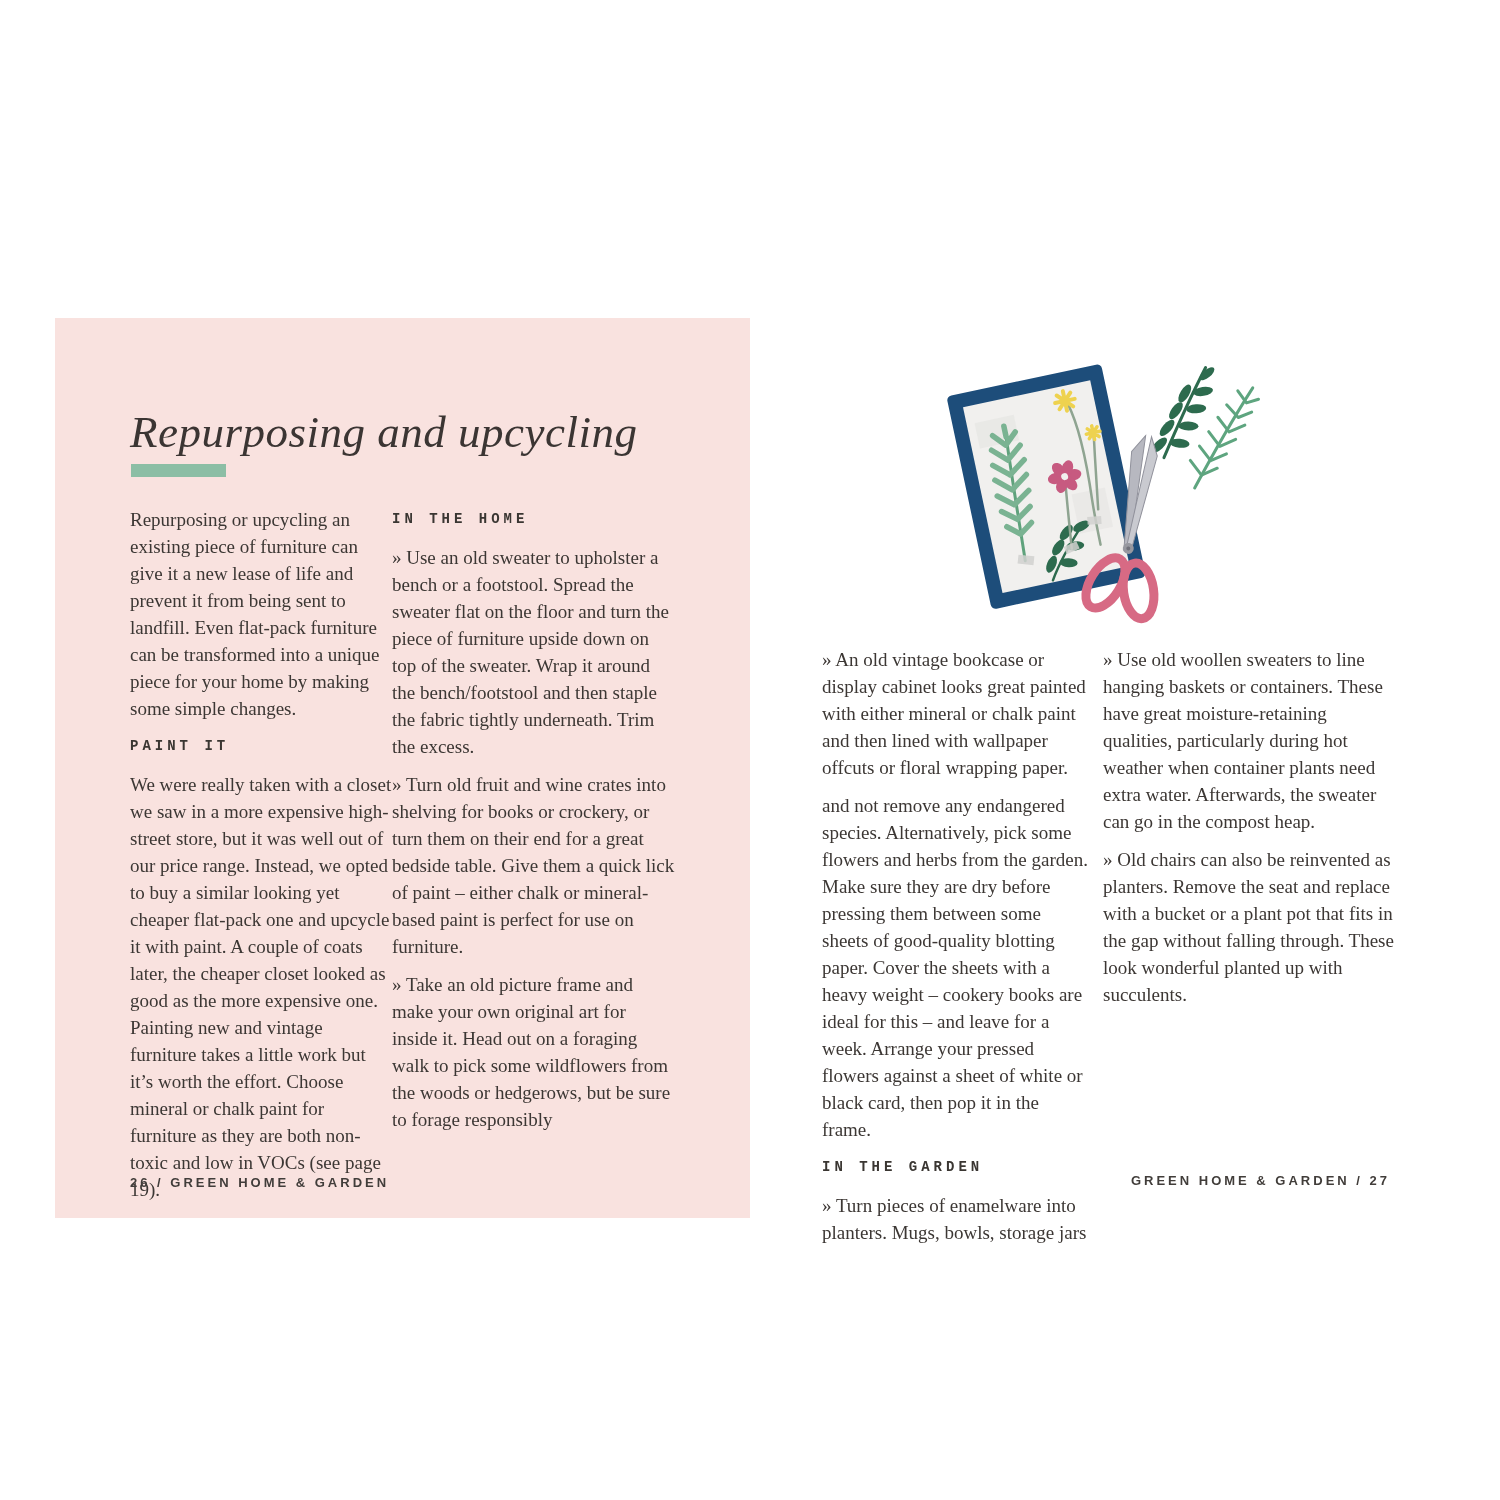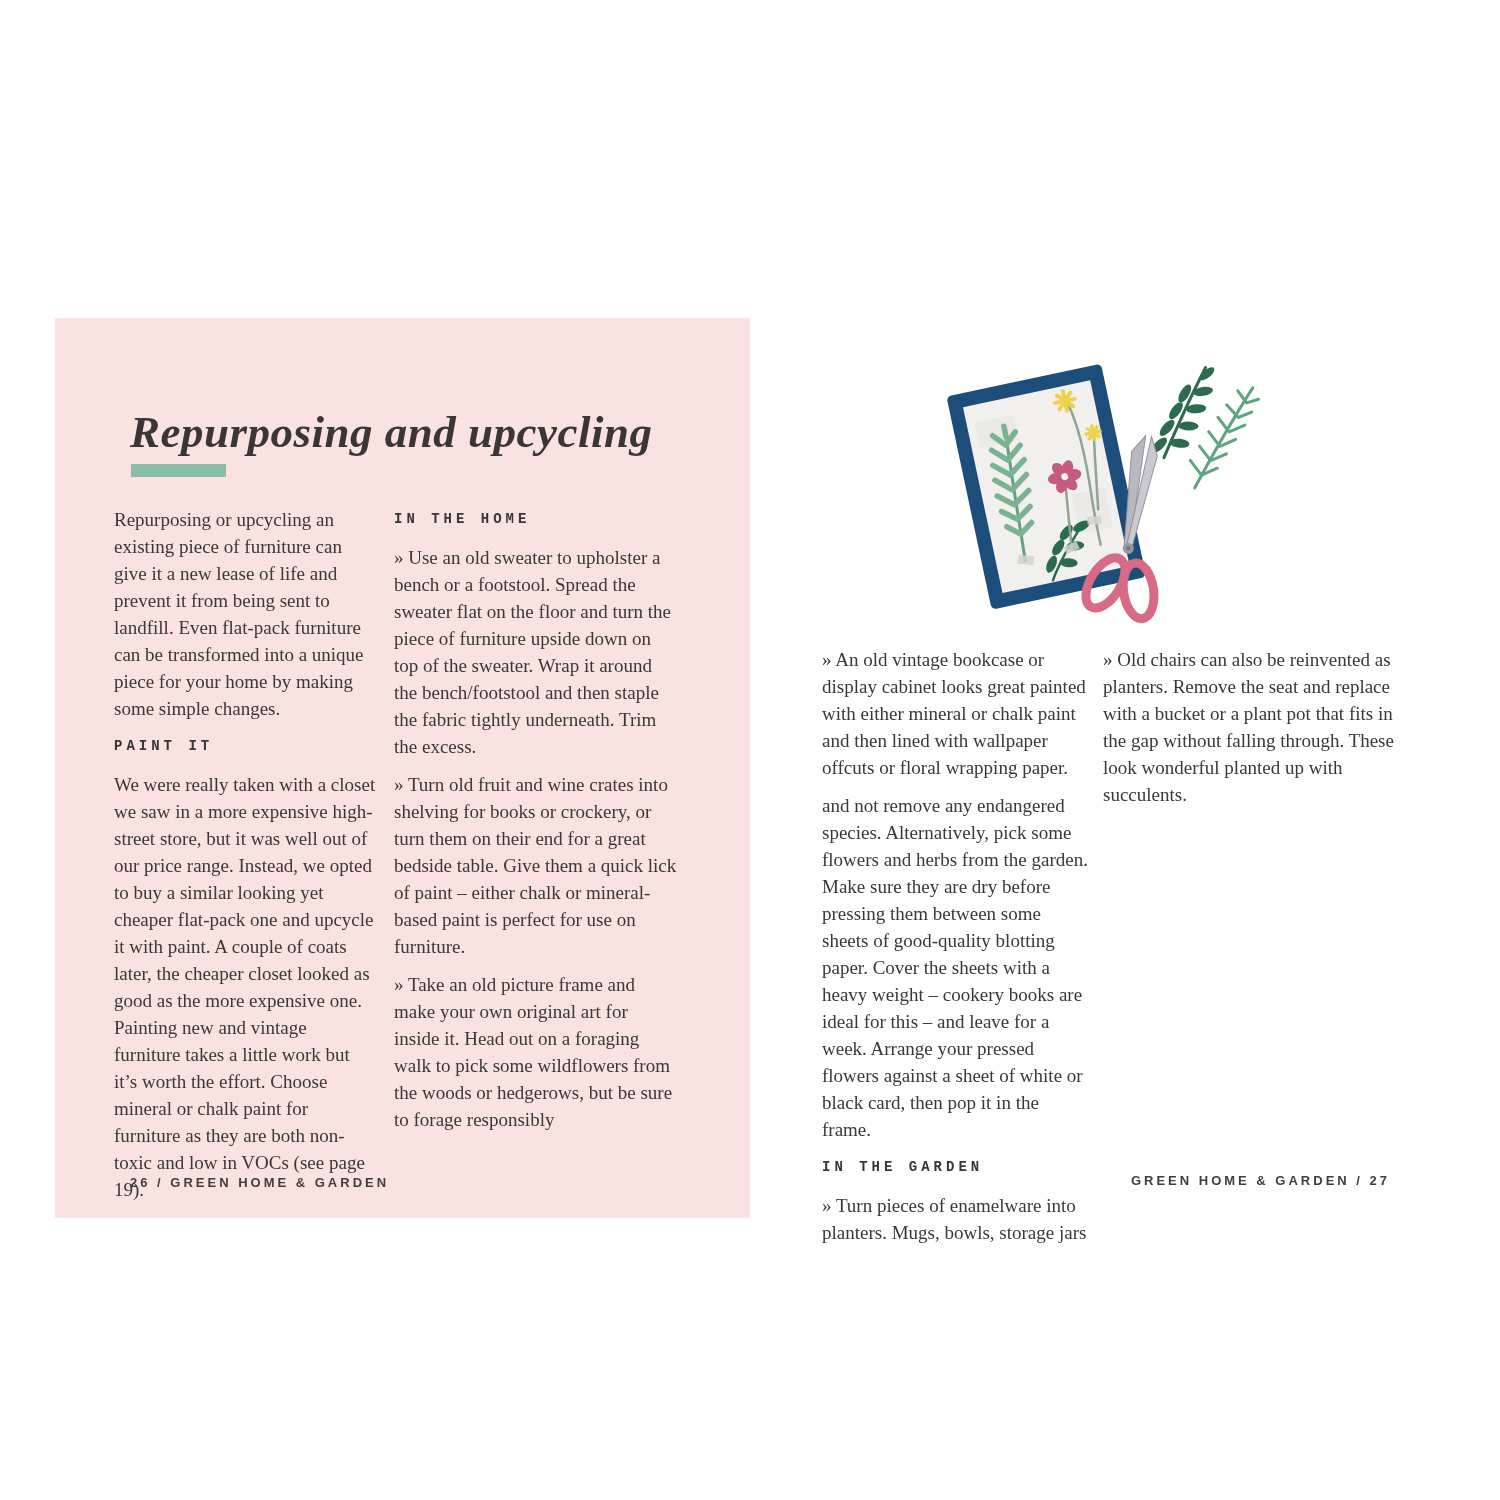--- a/index.html
+++ b/index.html
@@ -7,29 +7,29 @@
     position:relative; width:1500px; height:1500px; background:#ffffff; overflow:hidden;
     font-family:"Liberation Serif", serif;
   }
   
   .left-page {
     position:absolute; left:55px; top:318px; width:695px; height:900px;
     background:var(--page-pink); box-sizing:border-box;
   }
   .page-title {
     position:absolute; left:75px; top:62px;
-    font-style:italic; font-weight:700; font-size:45px; line-height:1;
+    font-style:italic; font-weight:400; font-size:45px; line-height:1;
     color:#3b3533; letter-spacing:0.5px; white-space:nowrap;
   }
   .accent-bar {
     position:absolute; left:76px; top:146px; width:95px; height:13px;
     background:var(--accent-teal);
   }
   .columns { position:absolute; display:flex; }
-  .left-page .columns { left:59px; top:188px; gap:18px; }
+  .left-page .columns { left:75px; top:188px; }
   .textcol { font-size:19px; line-height:27px; color:var(--body-text); }
   .left-page .col-a { width:262px; }
   .left-page .col-b { width:283px; }
   .textcol p { margin:0 0 11px 0; }
   .textcol p:last-child { margin-bottom:0; }
   .section-heading {
     font-family:Liberation Mono, monospace; font-weight:700;
     font-size:14px; letter-spacing:4px; color:#3a3632;
     margin:17px 0 9px 0;
   }
@@ -160,20 +160,21 @@
     </svg>
 
     <div class="columns">
       <div class="textcol col-a">
         <p>» An old vintage bookcase or display cabinet looks great painted with either mineral or chalk paint and then lined with wallpaper offcuts or floral wrapping paper.</p>
         <p>and not remove any endangered species. Alternatively, pick some flowers and herbs from the garden. Make sure they are dry before pressing them between some sheets of good-quality blotting paper. Cover the sheets with a heavy weight – cookery books are ideal for this – and leave for a week. Arrange your pressed flowers against a sheet of white or black card, then pop it in the frame.</p>
         <p class="section-heading">IN THE GARDEN</p>
         <p>» Turn pieces of enamelware into planters. Mugs, bowls, storage jars</p>
       </div>
       <div class="textcol col-b">
+        <p>» Use old woollen sweaters to line hanging baskets or containers. These have great moisture-retaining qualities, particularly during hot weather when container plants need extra water. Afterwards, the sweater can go in the compost heap.</p>
         <p>» Old chairs can also be reinvented as planters. Remove the seat and replace with a bucket or a plant pot that fits in the gap without falling through. These look wonderful planted up with succulents.</p>
       </div>
     </div>
 
     <div class="page-footer">GREEN HOME &amp; GARDEN / 27</div>
   </div>
 
 </div>
 
 </body></html>

